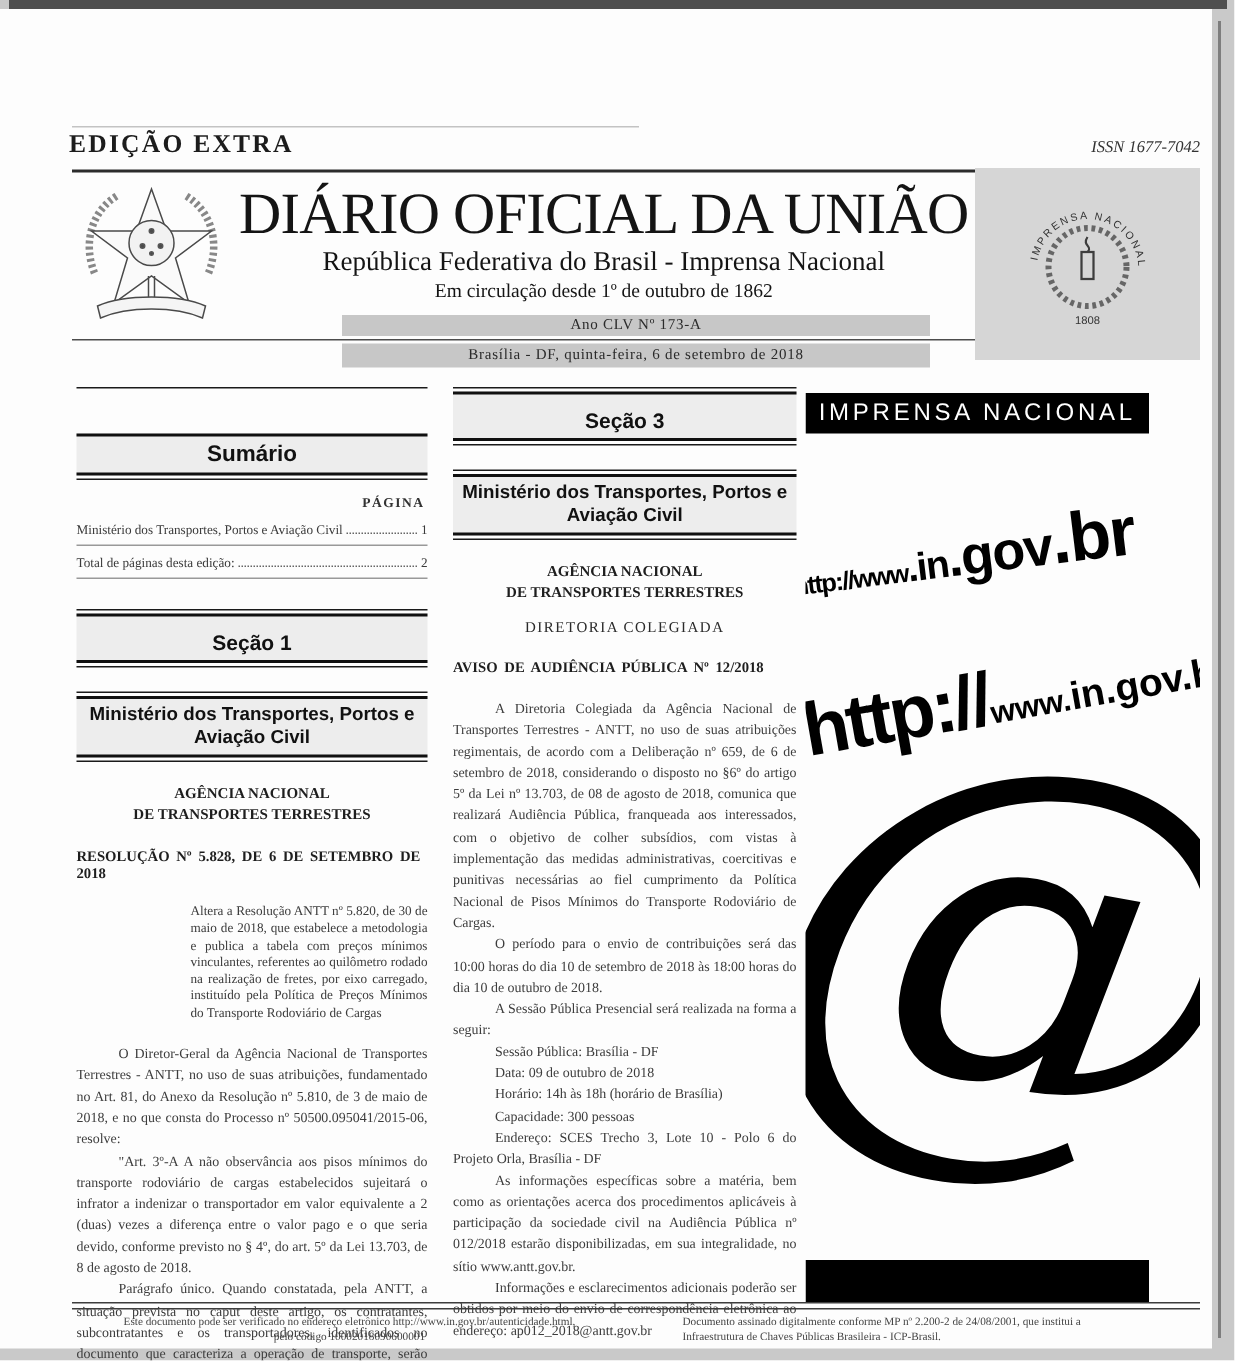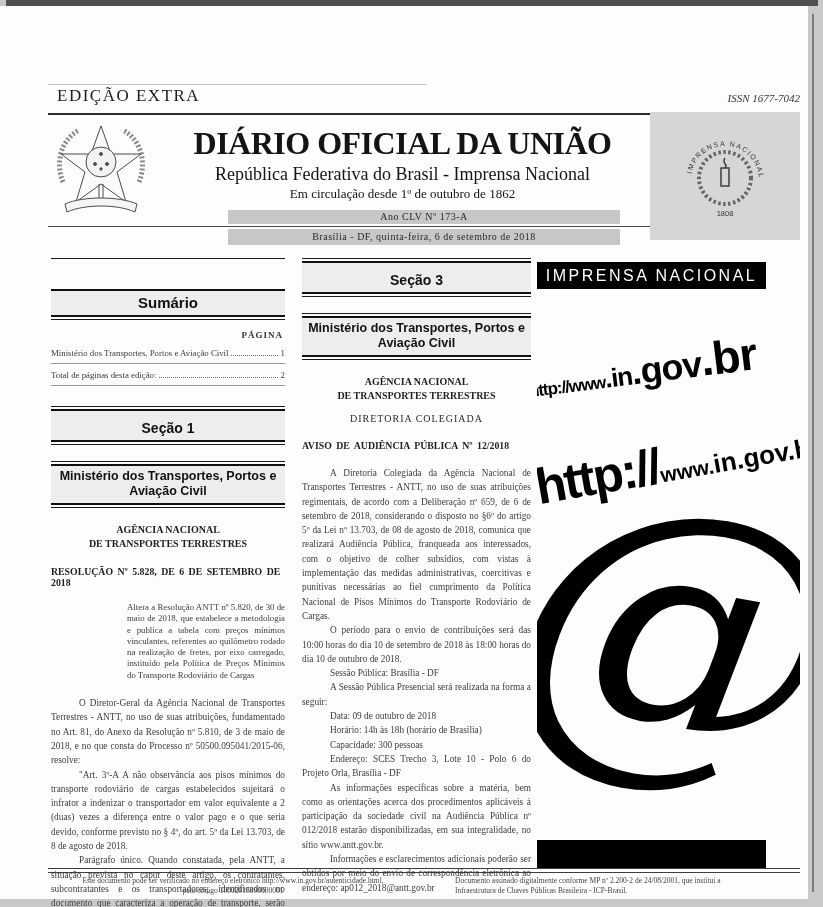--- a/index.html
+++ b/index.html
@@ -4,27 +4,27 @@
 <style>
   html,body { margin:0; padding:0; }
   .stage { position:relative; width:823px; height:907px; background:#c9c9c9; overflow:hidden;
            font-family:"Liberation Serif", serif; color:#2e2e2e; }
   .scan-strip-top { position:absolute; left:6px; top:0; width:812px; height:6px; background:#4f4f4f; }
   .page { position:absolute; left:0; top:6px; width:808px; height:893px; background:#fdfdfd; }
   .edge-line-right { position:absolute; left:812px; top:14px; width:2px; height:878px; background:#7d7d7d; }
 
   
   .faint-line { position:absolute; left:48px; top:78px; width:378px; height:1px; background:#c3c3c3; }
-  .edicao { position:absolute; left:57px; top:80px; font-size:17px; font-weight:normal; letter-spacing:1.5px; color:#1c1c1c; }
+  .edicao { position:absolute; left:46px; top:80px; font-size:17px; font-weight:bold; letter-spacing:1.5px; color:#1c1c1c; }
   .issn { position:absolute; left:620px; top:86px; width:180px; text-align:right; font-style:italic; font-size:11px; color:#333; }
   .rule-header { position:absolute; left:48px; top:107px; width:752px; height:2px; background:#2c2c2c; }
 
   .coat { position:absolute; left:53px; top:114px; }
   .masthead { position:absolute; left:150px; top:118px; width:505px; text-align:center; color:#141414; }
-  .masthead-title { font-size:32px; font-weight:bold; letter-spacing:-0.5px; line-height:38px; }
+  .masthead-title { font-size:39px; font-weight:normal; letter-spacing:-0.5px; line-height:38px; }
   .masthead-sub { font-size:18px; margin-top:2px; line-height:20px; }
   .masthead-circ { font-size:13px; margin-top:2px; }
 
   .graybar { position:absolute; left:228px; width:392px; background:#c7c7c7; text-align:center;
              font-size:10px; letter-spacing:0.5px; color:#2a2a2a; }
   .graybar.ano { top:204px; height:14px; line-height:14px; }
   .graybar.date { top:223px; height:16px; line-height:16px; }
   .rule-mid { position:absolute; left:48px; top:220px; width:752px; height:1px; background:#4c4c4c; }
 
   .seal-box { position:absolute; left:650px; top:106px; width:150px; height:128px; background:#d6d6d6;
@@ -190,22 +190,22 @@
       <div class="agency">
         <div>AGÊNCIA NACIONAL</div>
         <div>DE TRANSPORTES TERRESTRES</div>
       </div>
       <div class="subhead">DIRETORIA COLEGIADA</div>
       <div class="act-title">AVISO DE AUDIÊNCIA PÚBLICA Nº 12/2018</div>
 
       <div class="bodytext">
         <p class="body">A Diretoria Colegiada da Agência Nacional de Transportes Terrestres - ANTT, no uso de suas atribuições regimentais, de acordo com a Deliberação nº 659, de 6 de setembro de 2018, considerando o disposto no §6º do artigo 5º da Lei nº 13.703, de 08 de agosto de 2018, comunica que realizará Audiência Pública, franqueada aos interessados, com o objetivo de colher subsídios, com vistas à implementação das medidas administrativas, coercitivas e punitivas necessárias ao fiel cumprimento da Política Nacional de Pisos Mínimos do Transporte Rodoviário de Cargas.</p>
         <p class="body">O período para o envio de contribuições será das 10:00 horas do dia 10 de setembro de 2018 às 18:00 horas do dia 10 de outubro de 2018.</p>
+        <p class="body">A Sessão Pública Presencial será realizada na forma a seguir:</p>
         <p class="body">Sessão Pública: Brasília - DF</p>
-        <p class="body">A Sessão Pública Presencial será realizada na forma a seguir:</p>
         <p class="body">Data: 09 de outubro de 2018</p>
         <p class="body">Horário: 14h às 18h (horário de Brasília)</p>
         <p class="body">Capacidade: 300 pessoas</p>
         <p class="body">Endereço: SCES Trecho 3, Lote 10 - Polo 6 do Projeto Orla, Brasília - DF</p>
         <p class="body">As informações específicas sobre a matéria, bem como as orientações acerca dos procedimentos aplicáveis à participação da sociedade civil na Audiência Pública nº 012/2018 estarão disponibilizadas, em sua integralidade, no sítio www.antt.gov.br.</p>
         <p class="body">Informações e esclarecimentos adicionais poderão ser obtidos por meio do envio de correspondência eletrônica ao endereço: ap012_2018@antt.gov.br</p>
       </div>
 
     </div>
 

